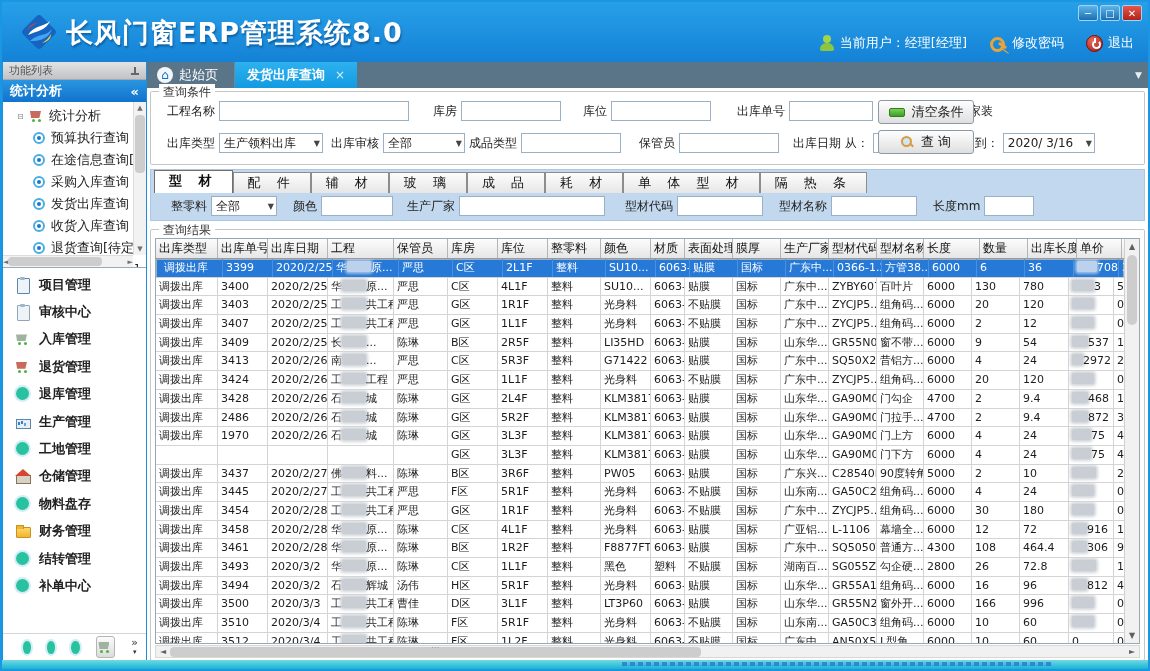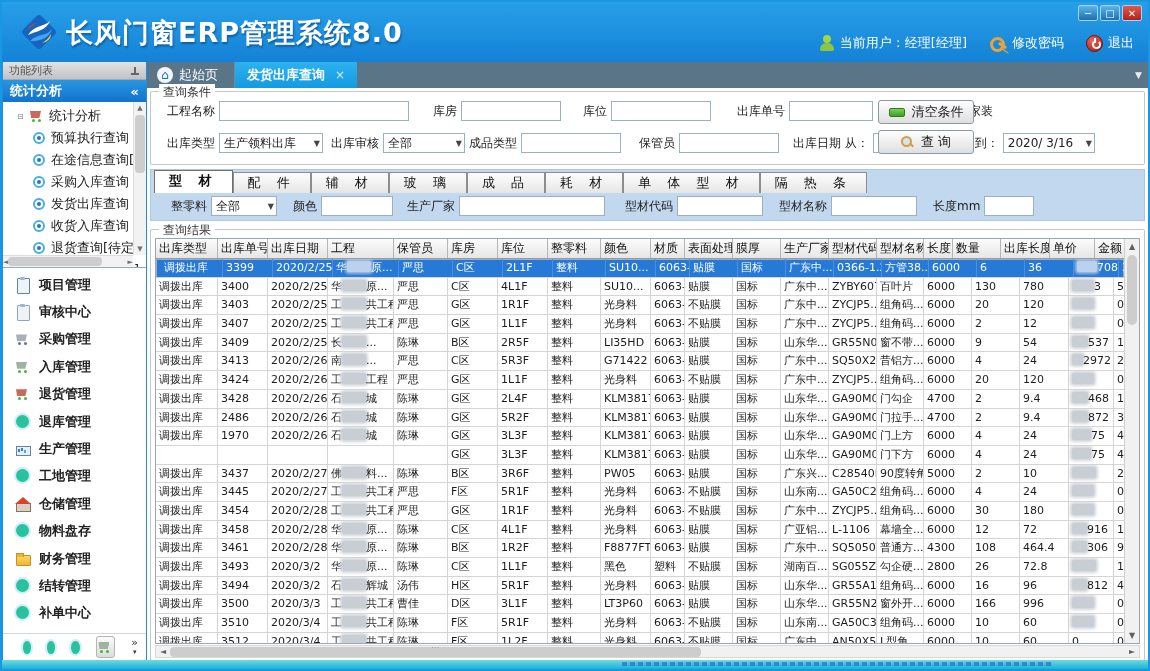--- a/index.html
+++ b/index.html
@@ -230,24 +230,20 @@
       <div class="menu" id="menu">
           <div class="menu-item">
             <span class="mi-icon ic-clipboard"></span>
             <span>项目管理</span>
           </div>
           <div class="menu-item">
             <span class="mi-icon ic-clipboard v2"></span>
             <span>审核中心</span>
           </div>
           <div class="menu-item">
-            <span class="mi-icon ic-cart"></span>
-            <span>采购管理</span>
-          </div>
-          <div class="menu-item">
             <span class="mi-icon ic-cart green"></span>
             <span>入库管理</span>
           </div>
           <div class="menu-item">
             <span class="mi-icon ic-cart red"></span>
             <span>退货管理</span>
           </div>
           <div class="menu-item">
             <span class="mi-icon ic-circle"></span>
             <span>退库管理</span>
@@ -408,21 +404,21 @@
                 <div class="th" style="width: 50px;">库房</div>
                 <div class="th" style="width: 50px;">库位</div>
                 <div class="th" style="width: 53px;">整零料</div>
                 <div class="th" style="width: 50px;">颜色</div>
                 <div class="th" style="width: 34px;">材质</div>
                 <div class="th" style="width: 48px;">表面处理</div>
                 <div class="th" style="width: 48px;">膜厚</div>
                 <div class="th" style="width: 48px;">生产厂家</div>
                 <div class="th" style="width: 48px;">型材代码</div>
                 <div class="th" style="width: 47px;">型材名称</div>
-                <div class="th" style="width: 29px;">长度</div>
+                <div class="th" style="width: 56px;">长度</div>
                 <div class="th" style="width: 48px;">数量</div>
                 <div class="th" style="width: 49px;">出库长度</div>
                 <div class="th" style="width: 45px;">单价</div>
                 <div class="th" style="width: 40px;">金额</div>
               </div>
               <div class="tr sel">
                 <div class="td" style="width: 62px;">调拨出库</div>
                 <div class="td" style="width: 50px;">3399</div>
                 <div class="td" style="width: 60px;">2020/2/25</div>
                 <div class="td" style="width: 66px;">华<span class="blur-blk" style="width: 24px;"></span>原...</div>

